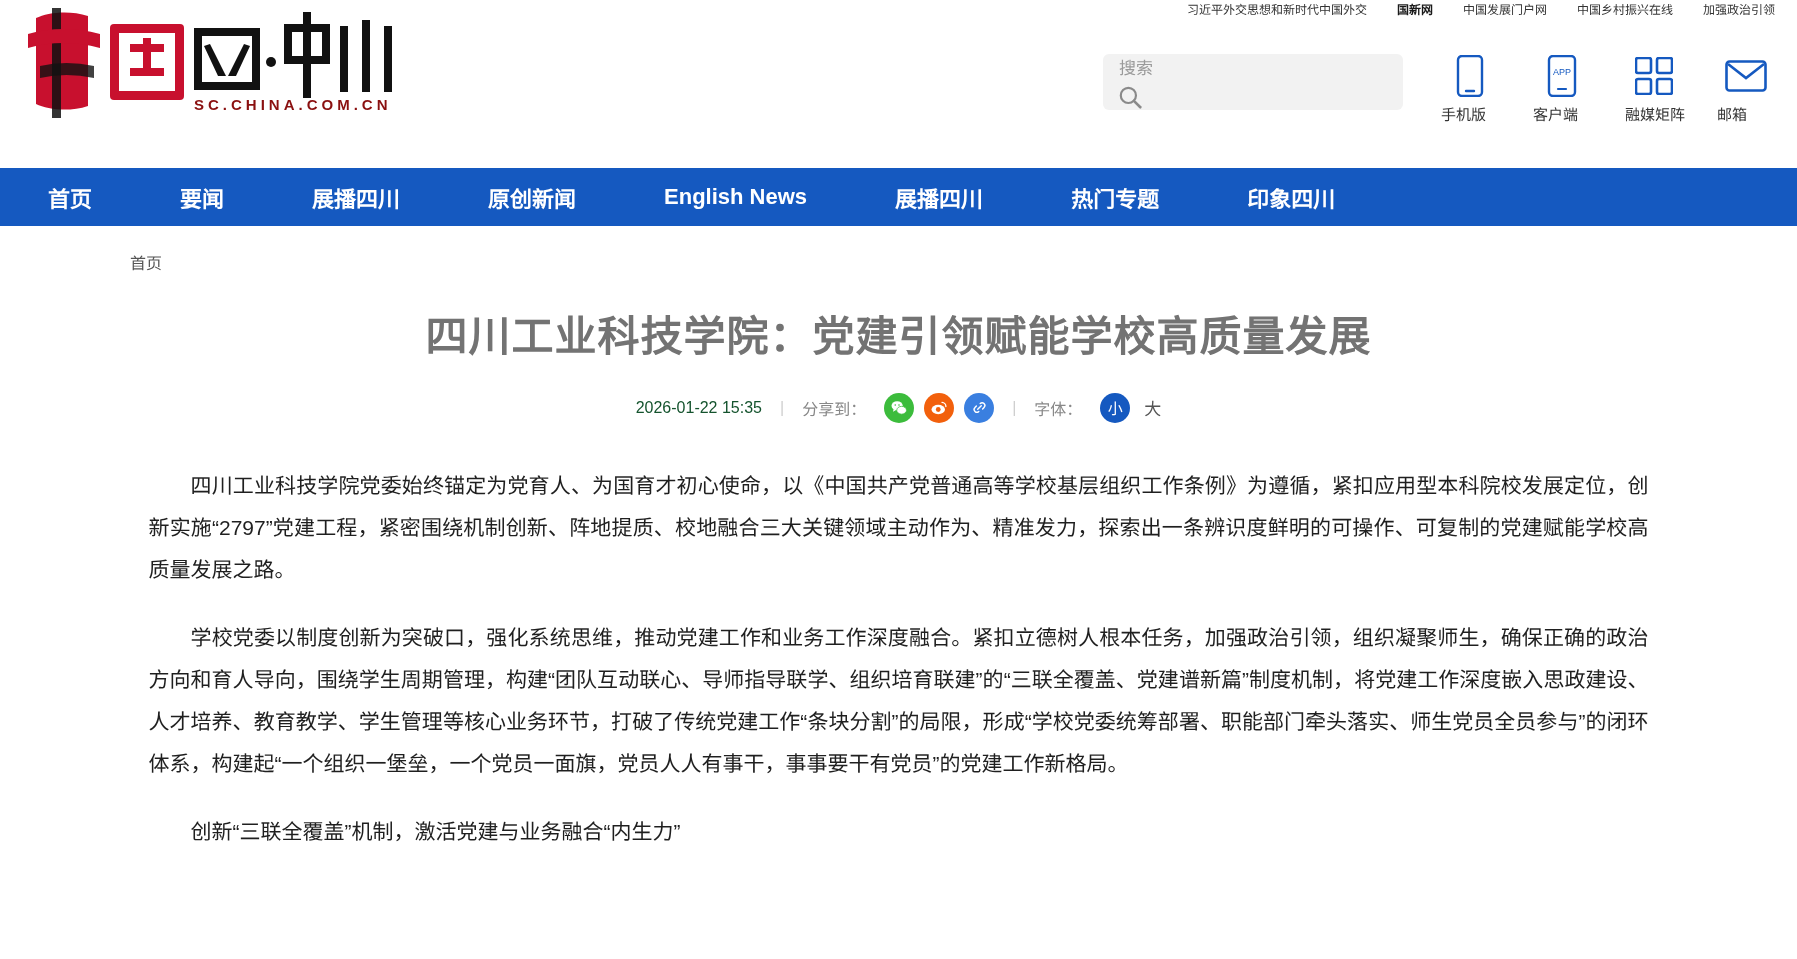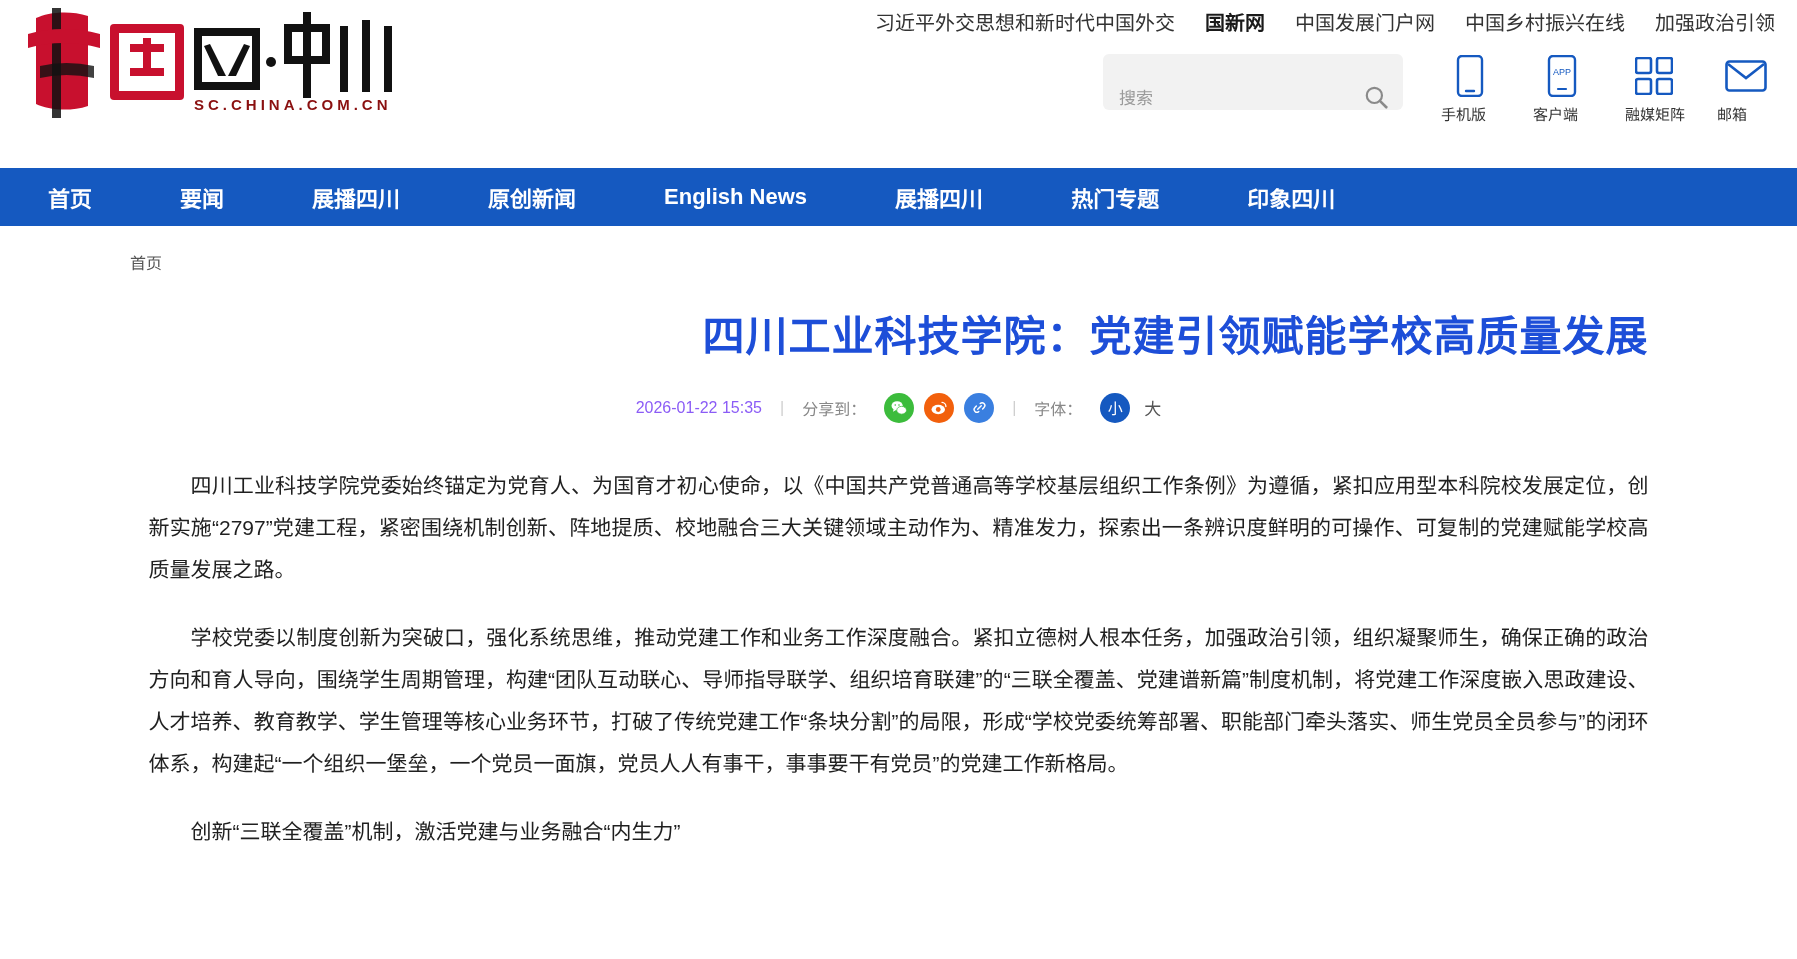--- a/index.html
+++ b/index.html
@@ -43,25 +43,25 @@
     font-size: 15px;
     letter-spacing: 4px;
     color: #8a1010;
     font-family: "Liberation Sans", sans-serif;
     font-weight: bold;
   }
 
   .top-links {
     position: absolute;
     right: 22px;
-    top: 7px;
+    top: 0;
     display: flex;
     align-items: center;
     gap: 30px;
-    font-size: 20px;
+    font-size: 12px;
     color: #333333;
   }
   .top-links .tl {
     white-space: nowrap;
     cursor: pointer;
   }
   .top-links .tl.bold {
     font-weight: bold;
     color: #1a1a1a;
     text-align: right;
@@ -75,24 +75,25 @@
     align-items: flex-start;
     gap: 0;
   }
 
   .search-box {
     width: 300px;
     height: 56px;
     background: #f2f2f2;
     border-radius: 6px;
     display: flex;
-    align-items: flex-end;
+    align-items: flex-start;
     padding: 0 14px;
     box-sizing: border-box;
     margin-right: 38px;
+    flex-direction: column;
   }
   .search-box input {
     flex: 1;
     border: none;
     outline: none;
     background: transparent;
     font-size: 17px;
     color: #333;
     font-family: "Liberation Sans", sans-serif;
   }
@@ -149,37 +150,37 @@
   .breadcrumb a { color: #555; text-decoration: none; cursor: pointer; }
 
   
   .article {
     width: 1500px;
     margin: 0 auto;
     padding-top: 36px;
     box-sizing: border-box;
   }
   .article-title {
-    text-align: right;
+    text-align: center;
     font-size: 42px;
     font-weight: bold;
-    color: #1d4ed8;
+    color: #737373;
     letter-spacing: 1px;
     line-height: 1.3;
   }
   .meta-row {
     margin-top: 28px;
     display: flex;
     align-items: center;
     justify-content: center;
     gap: 18px;
     color: #888;
     font-size: 16px;
   }
-  .meta-date { color: #8b5cf6; text-align: center; }
+  .meta-date { color: #14532d; text-align: center; }
   .sep { color: #cfcfcf; }
   .share-label { color: #888; }
   .share-icons { display: flex; gap: 10px; align-items: center; }
   .share-btn {
     width: 30px; height: 30px; border-radius: 50%;
     display: flex; align-items: center; justify-content: center;
     cursor: pointer;
   }
   .share-wechat { background: #3cbc3c; }
   .share-weibo  { background: #f2600c; }

